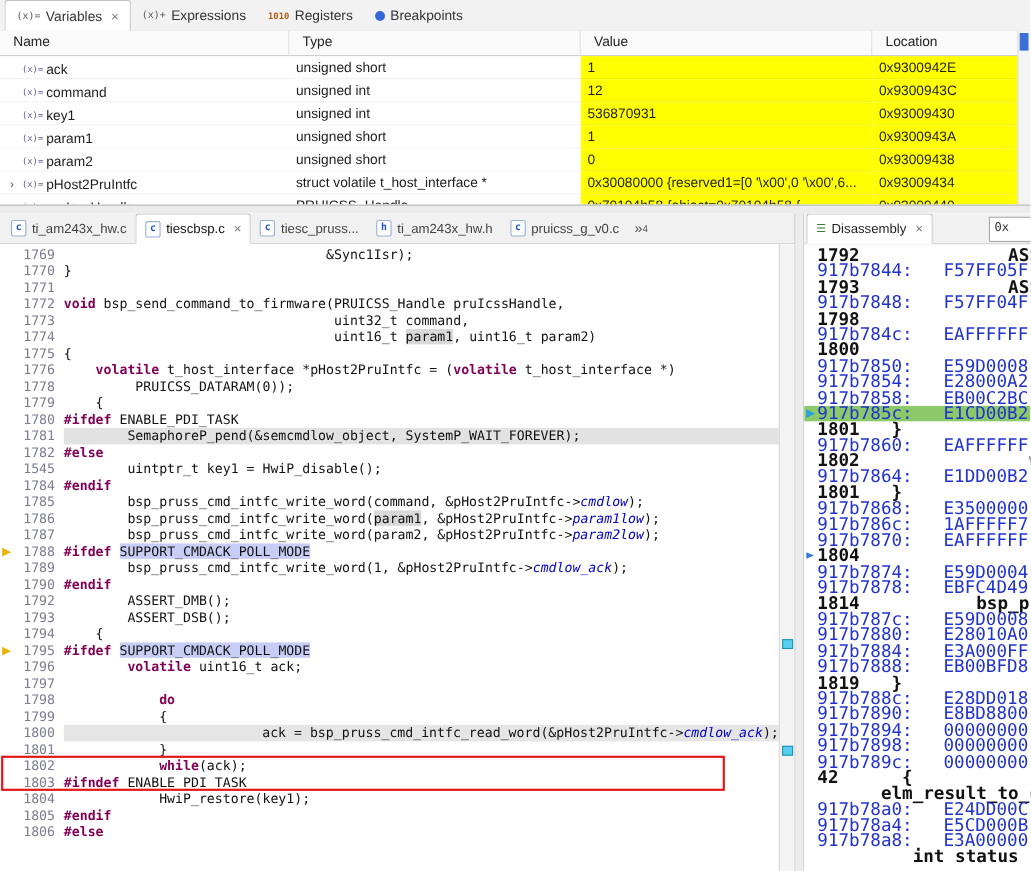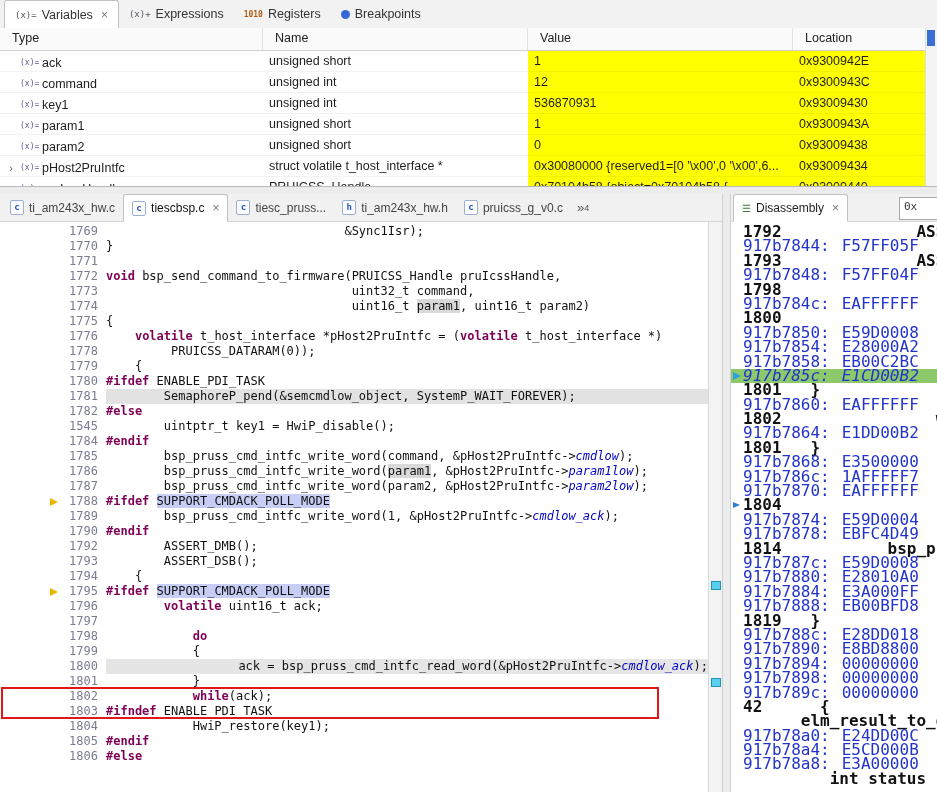--- a/index.html
+++ b/index.html
@@ -36,21 +36,21 @@
   .etabbar{height:27px;background:#f1f1f1;border-bottom:1px solid #d4d4d4;display:flex;align-items:stretch;padding-left:2px;font-size:12px;color:#444;}
   .etab{display:flex;align-items:center;gap:5px;padding:0 8px;white-space:nowrap;}
   .etab.active{background:#fff;border:1px solid #c2c2c2;border-bottom:1px solid #fff;border-radius:3px 3px 0 0;margin-bottom:-1px;color:#111;}
   .fileicon{display:inline-block;width:12px;height:13px;border:1px solid #9ab0d0;border-radius:2px;background:#fdfdff;color:#2458c0;
     font-size:9px;font-weight:bold;text-align:center;line-height:12px;font-family:"DejaVu Sans Mono",monospace;}
   .overflow{display:flex;align-items:center;color:#555;font-size:13px;padding:0 6px;}
   .overflow sub{font-size:9px;}
 
   .editor-body{flex:1;position:relative;display:flex;overflow:hidden;background:#fff;}
   .code-scroll{flex:1;position:relative;overflow:hidden;font-family:"DejaVu Sans Mono",monospace;font-size:12px;line-height:15px;padding-top:2px;}
-  .cl{display:flex;height:15px;white-space:pre;padding-left:48px;}
+  .cl{display:flex;height:15px;white-space:pre;}
   .mg{width:12px;flex:none;position:relative;}
   .mg.has-arrow::after{content:"";position:absolute;left:2px;top:4px;width:0;height:0;
     border-left:8px solid #e8b400;border-top:4px solid transparent;border-bottom:4px solid transparent;}
   .ln{width:38px;flex:none;text-align:right;color:#7b7b93;padding-right:8px;}
   .ct{flex:1;white-space:pre;color:#111;}
   .cl.bg-gray .ct{background:#e2e2e2;}
   .cl.bg-green .ct{background:#e5e5e5;text-align:right;}
   .tk-k,.tk-p{color:#7f0055;font-weight:bold;}
   .tk-m{color:#0000c0;font-style:italic;}
   .tk-occ{background:#d9d9d9;}
@@ -64,28 +64,28 @@
 
   
   .disasm{flex:1;display:flex;flex-direction:column;background:#fff;overflow:hidden;}
   .dheader{height:27px;background:#f1f1f1;border-bottom:1px solid #d4d4d4;display:flex;align-items:stretch;position:relative;padding-left:2px;font-size:12px;}
   .dtab{display:flex;align-items:center;gap:5px;padding:0 8px;background:#fff;border:1px solid #c2c2c2;border-bottom:1px solid #fff;border-radius:3px 3px 0 0;margin-bottom:-1px;}
   .dicon{font-size:10px;color:#3a7a3a;}
   .addrbox{position:absolute;right:-6px;top:3px;width:38px;height:19px;background:#fff;border:1px solid #a8a8a8;
     font-family:"DejaVu Sans Mono",monospace;font-size:11px;color:#333;padding:2px 0 0 4px;}
   .dbody{flex:1;font-family:"DejaVu Sans Mono",monospace;font-size:16px;line-height:14.4px;padding-top:3px;overflow:hidden;position:relative;}
   .dr{display:flex;height:14.4px;white-space:pre;}
-  .dr.cur{background:#8bc96b;font-style:italic;}
+  .dr.cur{background:#8bc96b;}
   .dmg{width:12px;flex:none;position:relative;}
   .dmg.pc::after{content:"";position:absolute;left:2px;top:3px;width:0;height:0;
     border-left:8px solid #2e9fe0;border-top:4px solid transparent;border-bottom:4px solid transparent;}
   .dmg.mk::after{content:"";position:absolute;left:2px;top:4px;width:0;height:0;
     border-left:7px solid #2e7cd6;border-top:3px solid transparent;border-bottom:3px solid transparent;}
   .da{color:#2233cc;}
-  .dh{color:#2233cc;margin-left:12px;}
+  .dh{color:#2233cc;margin-left:28px;}
   .ds{font-weight:bold;color:#111;}
 </style>
 </head>
 <body>
 
 <div class="app">
 
   <div class="top-panel">
     <div class="view-tabbar">
         <div class="vtab active">
@@ -101,22 +101,22 @@
           <span class="ticon reg">1010</span>
           <span>Registers</span>
         </div>
         <div class="vtab">
           <span class="ticon bp"></span>
           <span>Breakpoints</span>
         </div>
       </div>
     <div class="var-grid">
       <div class="vhead">
+          <div class="hcell">Name</div>
           <div class="hcell">Type</div>
-          <div class="hcell">Name</div>
           <div class="hcell">Value</div>
           <div class="hcell">Location</div>
         </div>
       <div id="var-body">
           <div class="vrow">
             <div class="vcell name">
               <span class="exp"></span>
               <span class="varicon">(x)=</span>
               <span>ack</span>
             </div>

